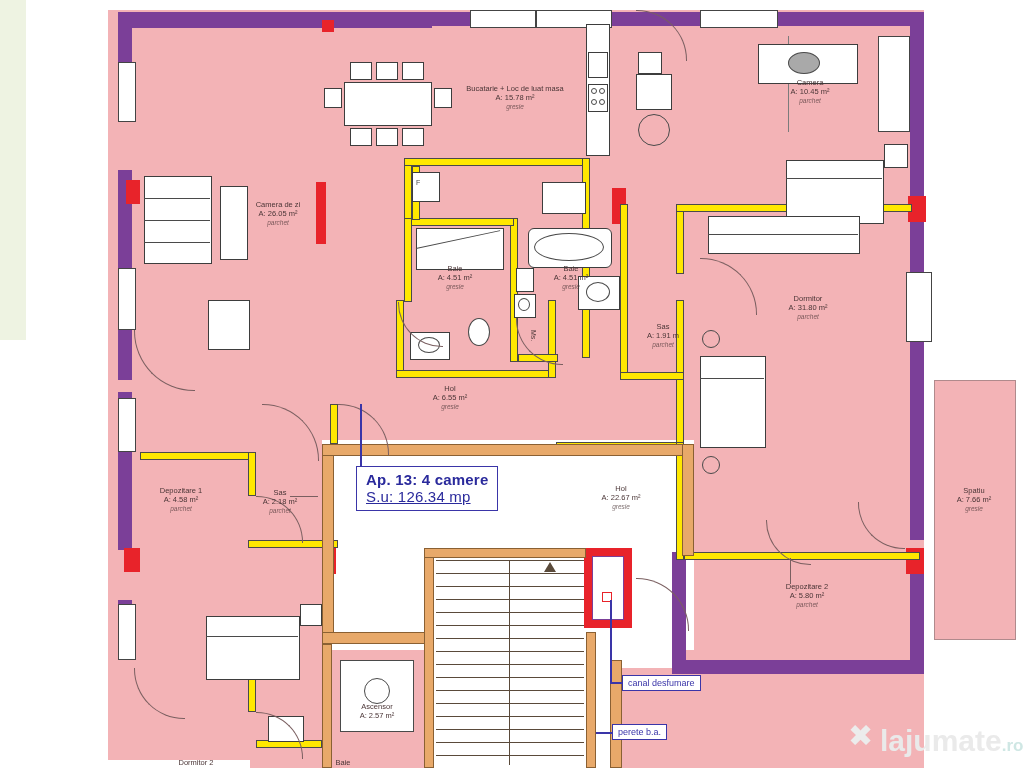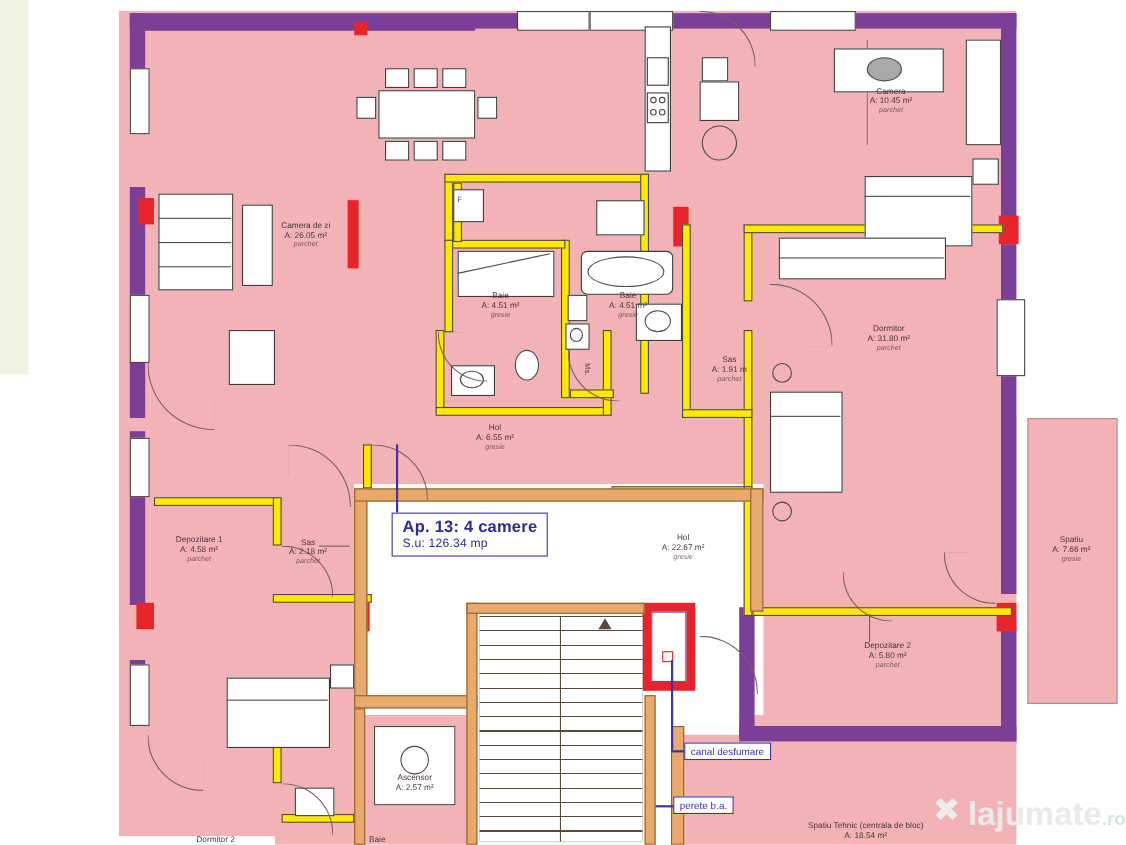--- a/index.html
+++ b/index.html
@@ -28,21 +28,21 @@
   .rlabel{position:absolute;text-align:center;color:#4a3536;line-height:1.25;
           font-family:"Liberation Sans",sans-serif;white-space:nowrap;}
   .rlabel .nm{font-size:7.5px;}
   .rlabel .ar{font-size:7.5px;}
   .rlabel .fn{font-size:6.5px;font-style:italic;opacity:.72;}
 
   
   .apbox{position:absolute;border:1.6px solid #3a35a8;background:#ffffff;
          padding:4px 9px 5px 9px;color:#2a2a9c;}
   .apbox .l1{font-size:15px;font-weight:bold;letter-spacing:.2px;}
-  .apbox .l2{font-size:11px;letter-spacing:.2px;}
+  .apbox .l2{font-size:15px;letter-spacing:.2px;text-decoration:underline;}
 
   
   .cobox{position:absolute;border:1px solid #3a35a8;background:#ffffff;
          padding:2px 5px;color:#3a35a8;font-size:9px;white-space:nowrap;}
   .leader{position:absolute;background:#3a35a8;}
 
   
   .fx{position:absolute;border:1px solid #3d3d3d;background:#ffffff;}
   .fx-r{border-radius:50%;}
   .thin{position:absolute;background:#4a4a4a;}
@@ -246,20 +246,25 @@
   <div class="swing" style="left:516px;top:318px;width:46px;height:46px;border-color:#7a5f60;border-top:none;border-right:none;border-radius:0 0 0 46px;"></div>
   <div class="swing" style="left:636px;top:10px;width:50px;height:50px;border-color:#7a5f60;border-bottom:none;border-left:none;border-radius:0 50px 0 0;"></div>
   <div class="swing" style="left:700px;top:258px;width:56px;height:56px;border-color:#7a5f60;border-bottom:none;border-left:none;border-radius:0 56px 0 0;"></div>
   <div class="swing" style="left:858px;top:502px;width:46px;height:46px;border-color:#7a5f60;border-top:none;border-right:none;border-radius:0 0 0 46px;"></div>
   <div class="swing" style="left:766px;top:520px;width:44px;height:44px;border-color:#7a5f60;border-top:none;border-right:none;border-radius:0 0 0 44px;"></div>
   <div class="swing" style="left:636px;top:578px;width:52px;height:52px;border-color:#7a5f60;border-bottom:none;border-left:none;border-radius:0 52px 0 0;"></div>
   <div class="swing" style="left:134px;top:668px;width:50px;height:50px;border-color:#7a5f60;border-top:none;border-right:none;border-radius:0 0 0 50px;"></div>
   <div class="swing" style="left:256px;top:496px;width:46px;height:46px;border-color:#7a5f60;border-bottom:none;border-left:none;border-radius:0 46px 0 0;"></div>
   <div class="swing" style="left:256px;top:712px;width:46px;height:46px;border-color:#7a5f60;border-bottom:none;border-left:none;border-radius:0 46px 0 0;"></div>
 
+  <div class="rlabel" style="left:440px;top:84px;width:150px;">
+    <div class="nm">Bucatarie + Loc de luat masa</div>
+    <div class="ar">A: 15.78 m²</div>
+    <div class="fn">gresie</div>
+  </div>
 
   <div class="rlabel" style="left:232px;top:200px;width:92px;">
     <div class="nm">Camera de zi</div>
     <div class="ar">A: 26.05 m²</div>
     <div class="fn">parchet</div>
   </div>
 
   <div class="rlabel" style="left:762px;top:78px;width:96px;">
     <div class="nm">Camera</div>
     <div class="ar">A: 10.45 m²</div>
@@ -328,24 +333,20 @@
     <div class="nm">Spatiu</div>
     <div class="ar">A: 7.66 m²</div>
     <div class="fn">gresie</div>
   </div>
 
   <div class="rlabel" style="left:336px;top:702px;width:82px;">
     <div class="nm">Ascensor</div>
     <div class="ar">A: 2.57 m²</div>
   </div>
 
-  <div class="rlabel" style="left:692px;top:746px;width:190px;">
-    <div class="nm">Spatiu Tehnic (centrala de bloc)</div>
-    <div class="ar">A: 18.54 m²</div>
-  </div>
 
   <div class="rlabel" style="left:156px;top:758px;width:80px;">
     <div class="nm">Dormitor 2</div>
   </div>
 
   <div class="rlabel" style="left:318px;top:758px;width:50px;">
     <div class="nm">Baie</div>
   </div>
 
   <div class="leader" style="left:360px;top:404px;width:1.5px;height:62px;"></div>

